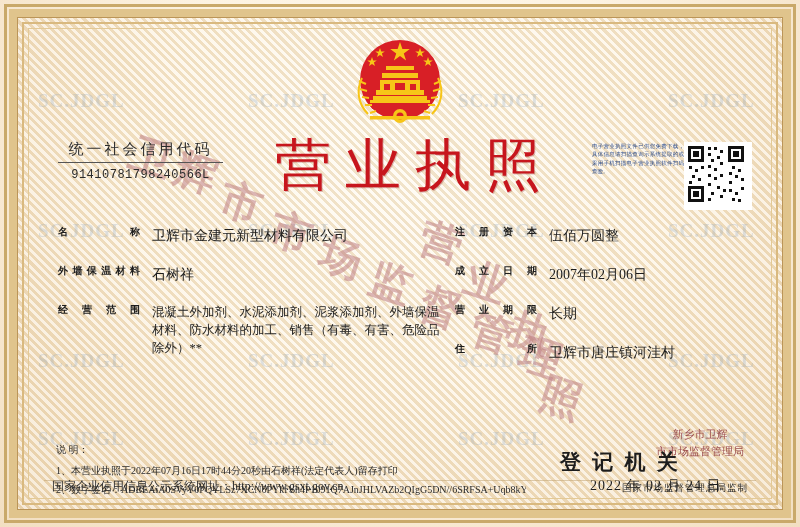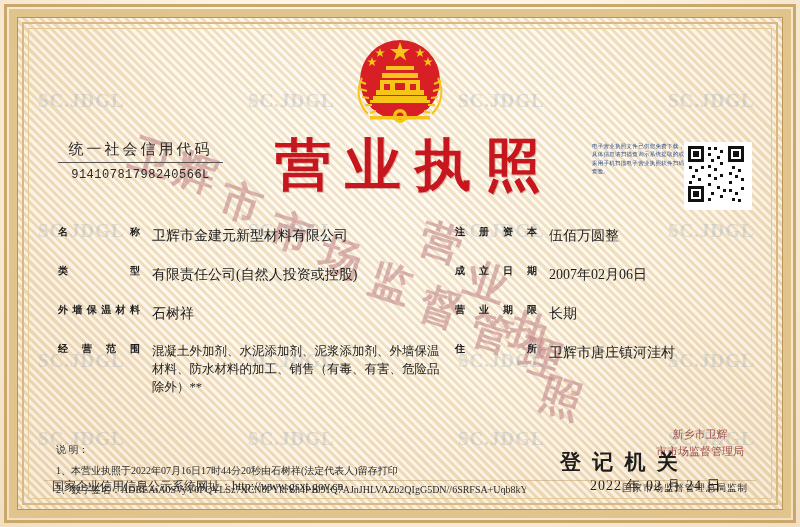--- a/index.html
+++ b/index.html
@@ -99,21 +99,21 @@
     height: 110px;
   }
   
   .title {
     position: absolute;
     left: 0; right: 0;
     top: 98px;
     text-align: center;
     font-family: "Liberation Serif", serif;
     font-size: 56px;
-    font-weight: bold;
+    font-weight: normal;
     letter-spacing: 14px;
     color: #c7161d;
     text-shadow: 1px 1px 0 rgba(120,0,0,.25);
     padding-left: 30px;
   }
   
   .code-block {
     position: absolute;
     left: 28px;
     top: 110px;
@@ -418,24 +418,20 @@
         </g>
       </svg>
     </div>
 
     <div class="fields-left">
       <div class="field">
         <div class="fl">名称</div>
         <div class="fv">卫辉市金建元新型材料有限公司</div>
       </div>
       <div class="field">
-        <div class="fl">类型</div>
-        <div class="fv">有限责任公司(自然人投资或控股)</div>
-      </div>
-      <div class="field">
         <div class="fl">外墙保温材料</div>
         <div class="fv">石树祥</div>
       </div>
       <div class="field">
         <div class="fl">经营范围</div>
         <div class="fv small">混凝土外加剂、水泥添加剂、泥浆添加剂、外墙保温材料、防水材料的加工、销售（有毒、有害、危险品除外）**</div>
       </div>
     </div>
 
     <div class="fields-right">

